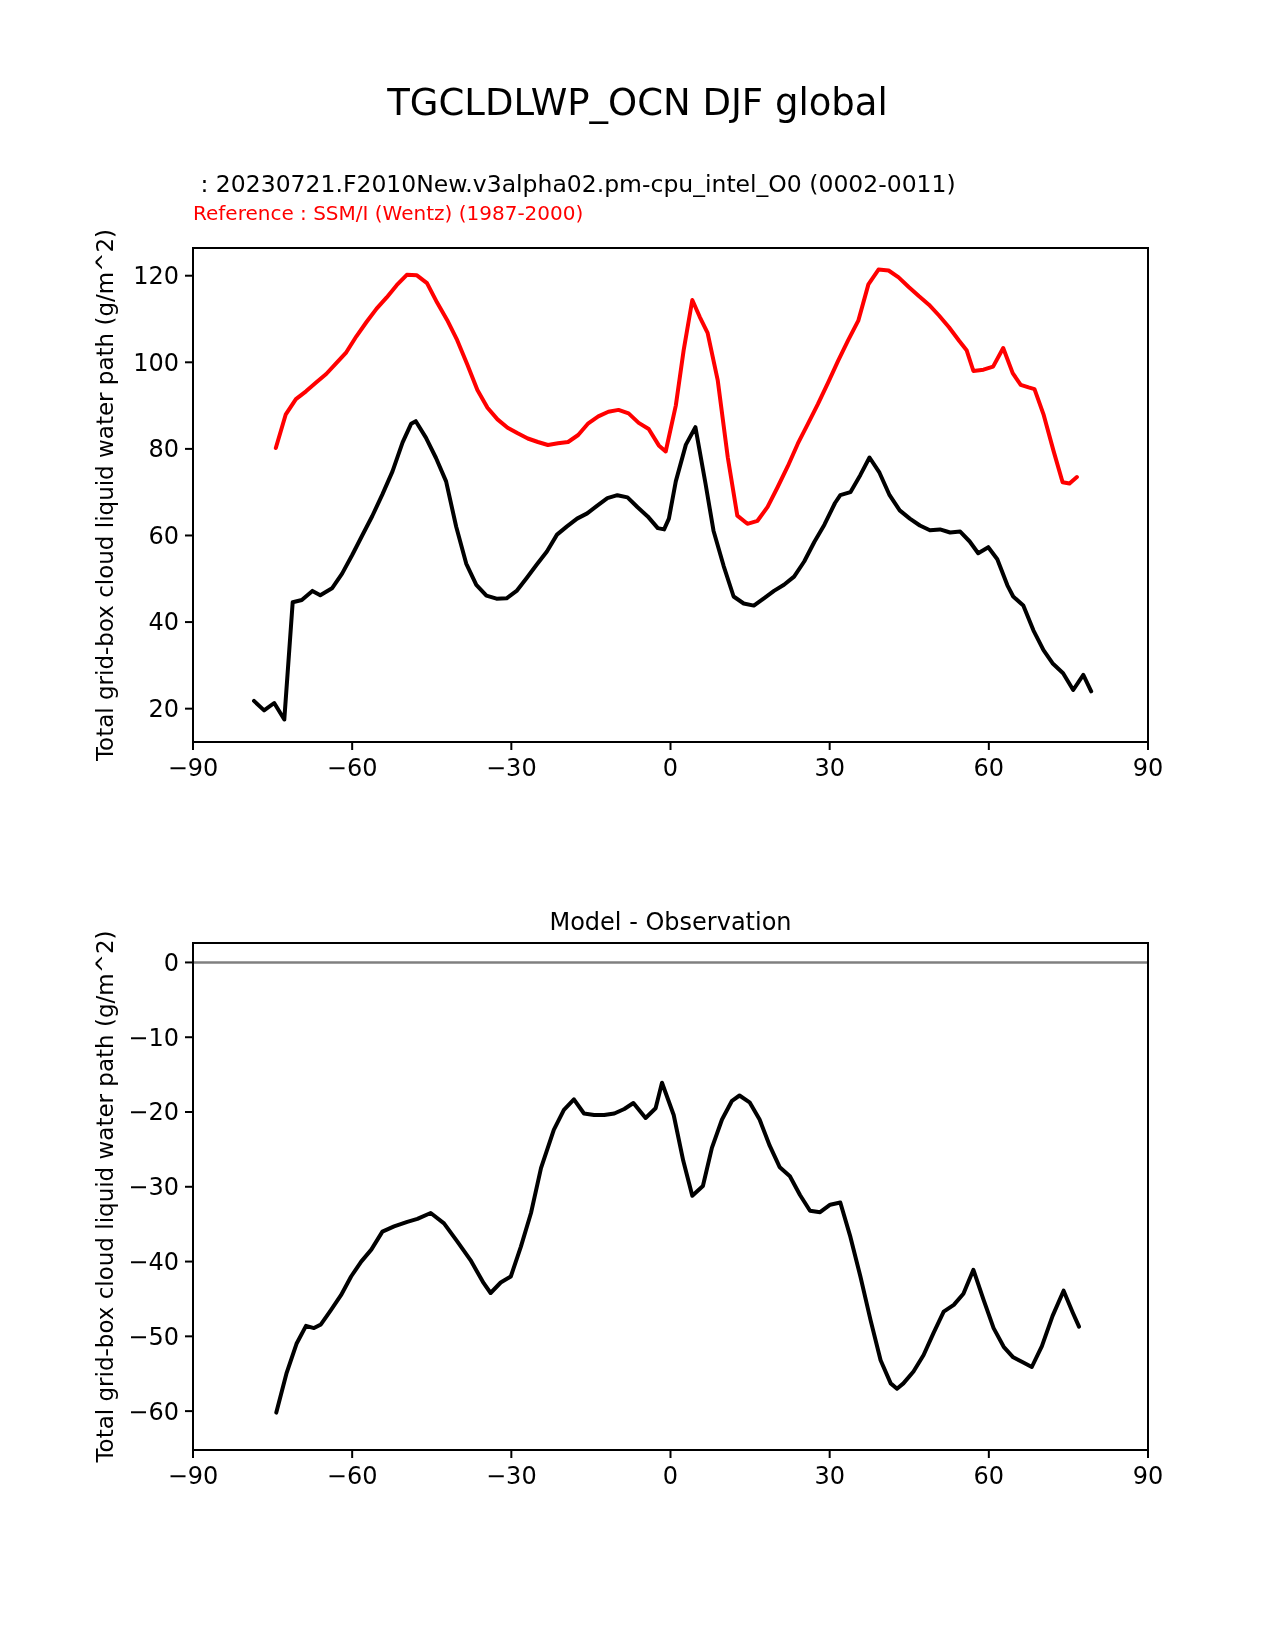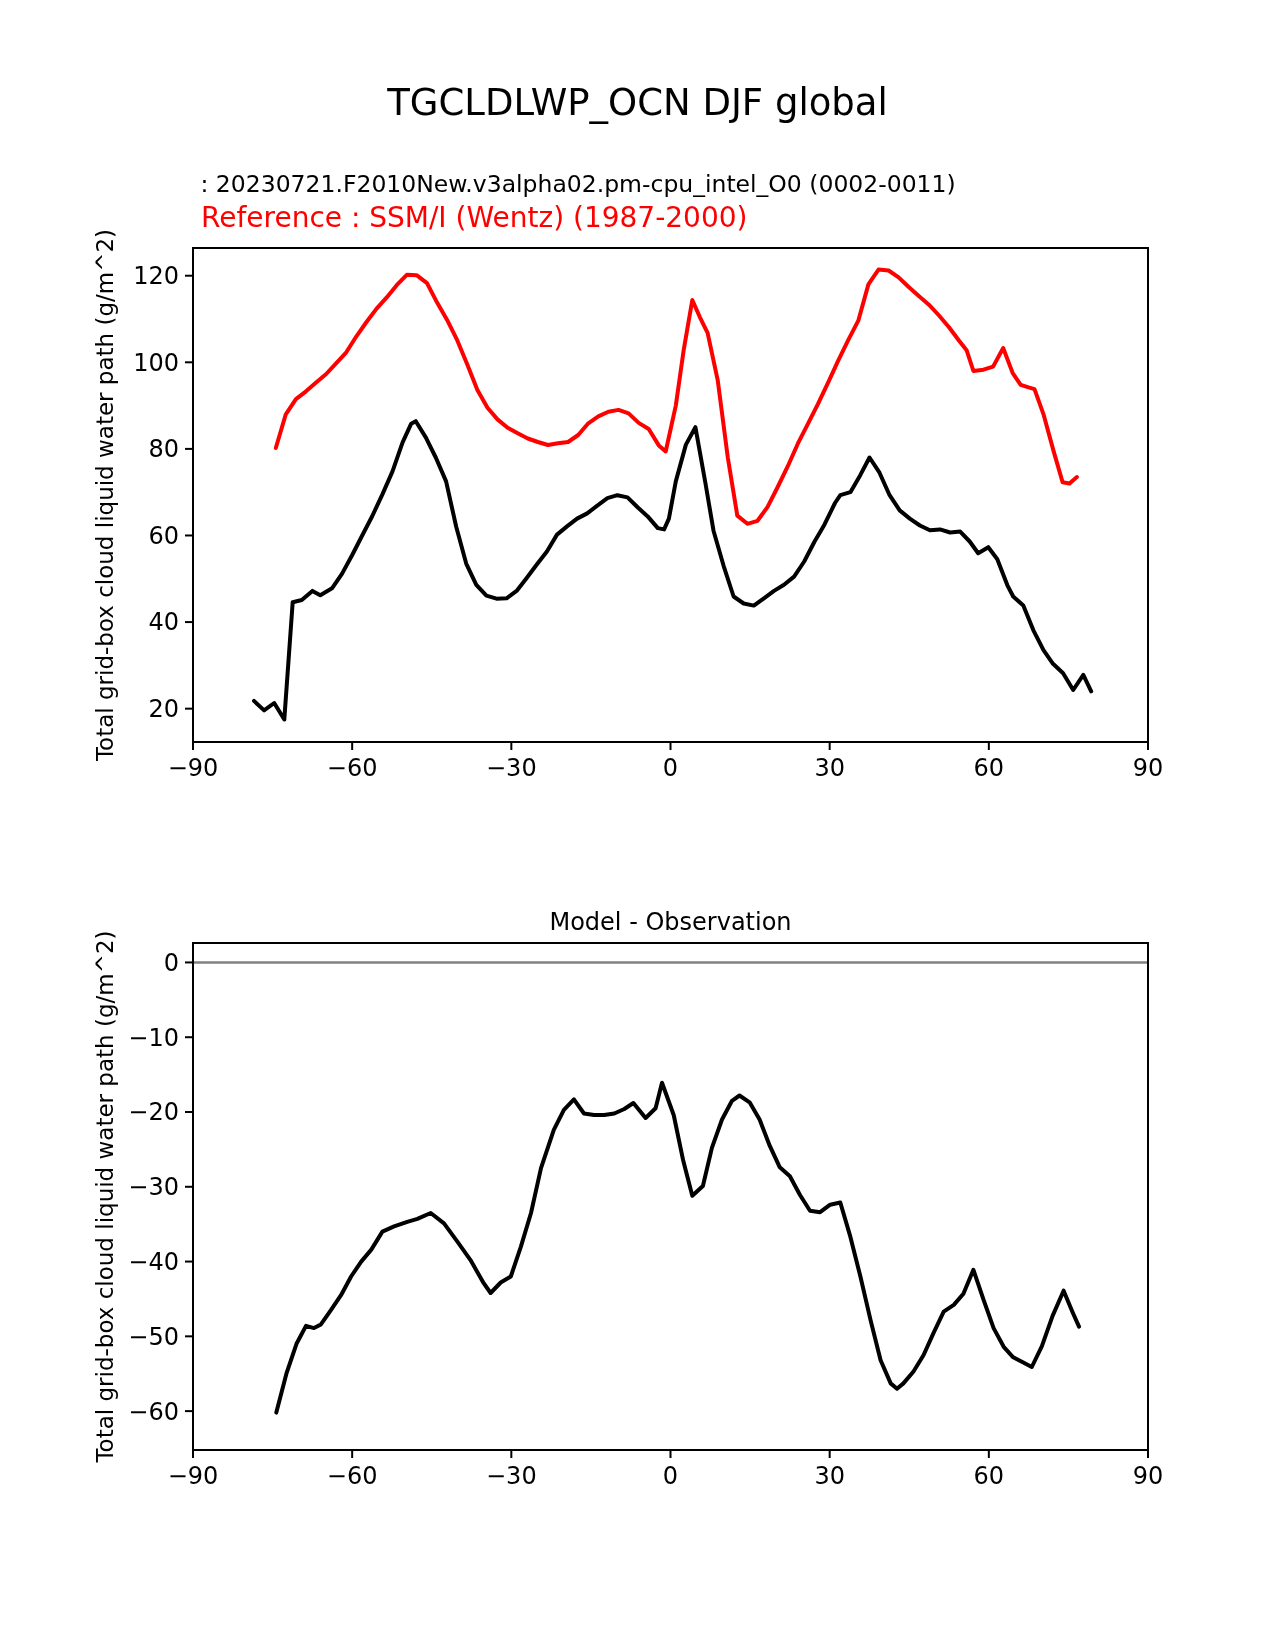--- a/index.html
+++ b/index.html
@@ -13,21 +13,21 @@
   .fig-title{
     position:absolute;left:0;top:84px;width:1275px;
     text-align:center;font-size:37px;color:#000;line-height:1.05;
   }
   .subtitle-model{
     position:absolute;left:193px;top:170px;
     font-size:23.5px;color:#000;white-space:pre;line-height:1.2;
   }
   .subtitle-reference{
     position:absolute;left:193px;top:201px;
-    font-size:28px;color:#ff0000;white-space:pre;line-height:1.2;margin-left:8px;
+    font-size:20px;color:#ff0000;white-space:pre;line-height:1.2;
   }
   svg{position:absolute;left:0;top:0;}
   svg text{font-family:"DejaVu Sans","Liberation Sans",sans-serif;fill:#000;}
 </style>
 </head>
 <body>
 
 <div class="figure">
   <div class="fig-title">TGCLDLWP_OCN DJF global</div>
   <div class="subtitle-model"> : 20230721.F2010New.v3alpha02.pm-cpu_intel_O0 (0002-0011)</div>

